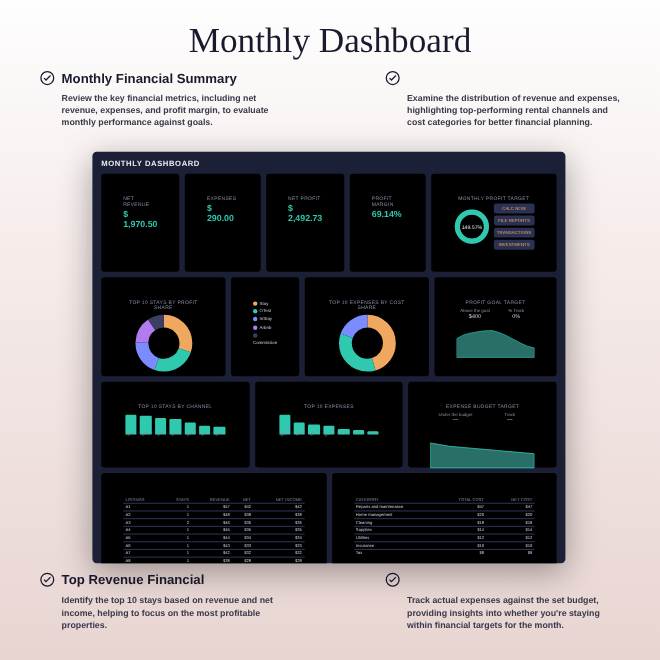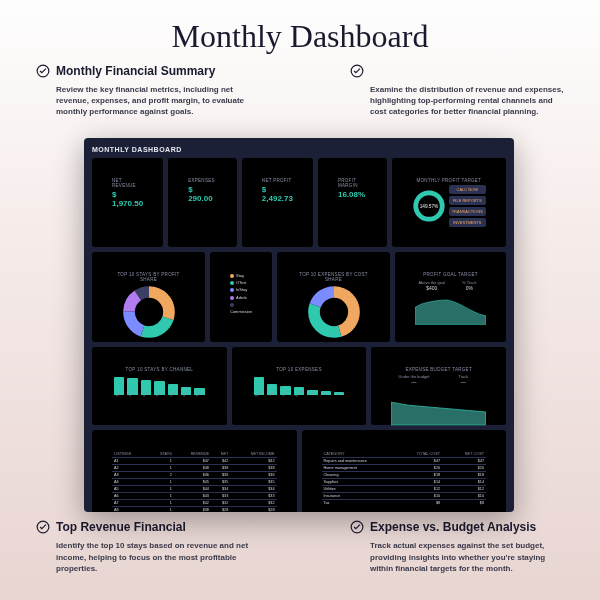--- a/index.html
+++ b/index.html
@@ -123,21 +123,20 @@
       <span>Top Revenue Financial</span>
     </div>
     <div class="corner-desc">Identify the top 10 stays based on revenue and net income, helping to focus on the most profitable properties.</div>
   </div>
   <div class="corner br">
     <div class="corner-head">
       <svg viewBox="0 0 24 24" fill="none" stroke="#1a1a2e" stroke-width="2">
           <circle cx="12" cy="12" r="10"></circle>
           <path d="M7 12l3 3 7-7"></path>
         </svg>
-      <span>Expense vs. Budget Analysis</span>
     </div>
     <div class="corner-desc">Track actual expenses against the set budget, providing insights into whether you're staying within financial targets for the month.</div>
   </div>
 </div>
 
 <div class="dash">
   <div class="dash-title">MONTHLY DASHBOARD</div>
 
   <div class="row kpi-row">
     <div class="panel">
@@ -147,21 +146,21 @@
     <div class="panel">
       <div class="lbl">EXPENSES</div>
       <div class="val teal">$ 290.00</div>
     </div>
     <div class="panel">
       <div class="lbl">NET PROFIT</div>
       <div class="val teal">$ 2,492.73</div>
     </div>
     <div class="panel">
       <div class="lbl">PROFIT MARGIN</div>
-      <div class="val teal">16.08%</div>
+      <div class="val teal">69.14%</div>
     </div>
     <div class="panel" style="flex:0 0 96px; display:flex; flex-direction:column; gap:2px;">
       <div class="lbl" style="text-align:center">MONTHLY PROFIT TARGET</div>
       <div style="display:flex; gap:3px; flex:1;">
         <div style="flex:1; display:flex; align-items:center; justify-content:center;">
           <svg width="34" height="34" viewBox="0 0 36 36">
             <circle cx="18" cy="18" r="14" fill="none" stroke="#2a3152" stroke-width="5"></circle>
             <circle cx="18" cy="18" r="14" fill="none" stroke="#2fc9b0" stroke-width="5" stroke-dasharray="88 88" stroke-dashoffset="0" transform="rotate(-90 18 18)"></circle>
             <text x="18" y="20" text-anchor="middle" font-size="5" fill="#e8eaf2">149.57%</text>
           </svg>

